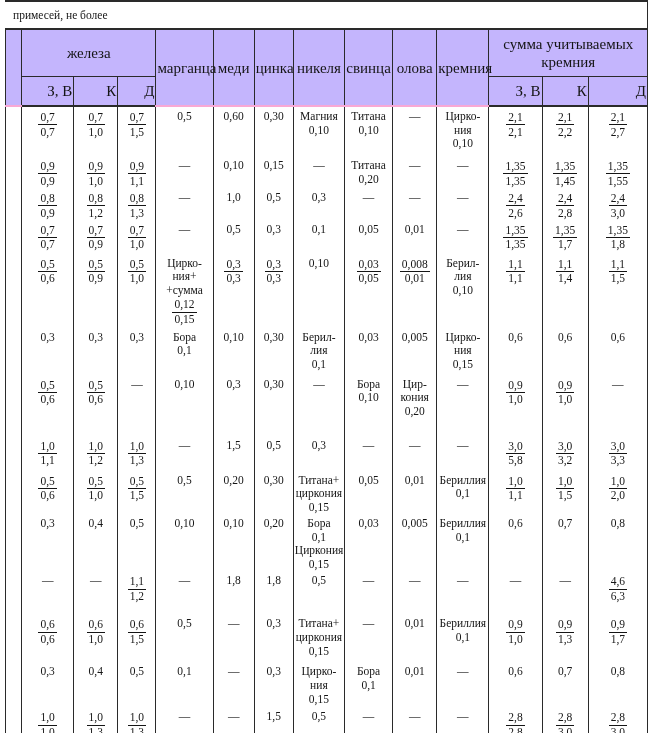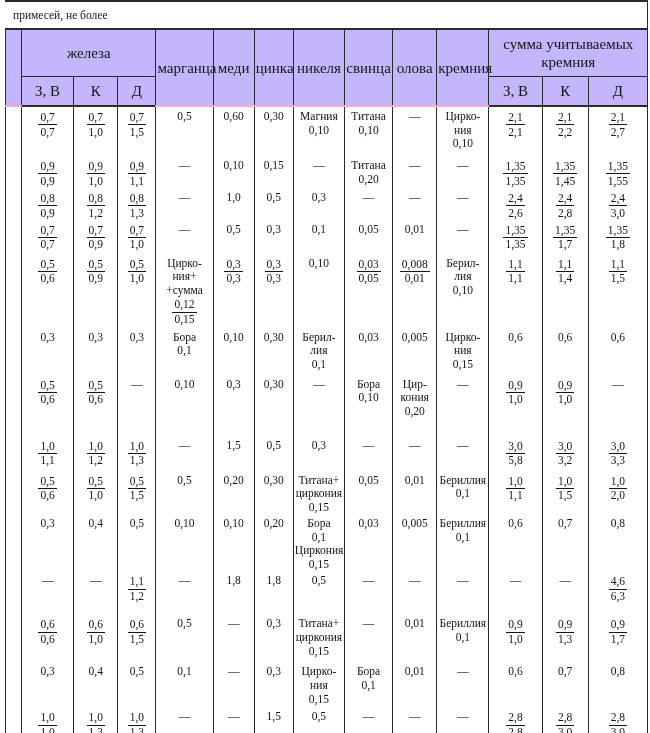--- a/index.html
+++ b/index.html
@@ -40,21 +40,21 @@
     border: 1px solid #2a2a2a;
     font-weight: normal;
     font-size: 15px;
     line-height: 1.2;
     padding: 2px 1px;
     text-align: center;
     vertical-align: middle;
     background: #c4b5fd;
   }
   thead tr.hrow1 th { border-top: 2px solid #2a2a2a; height: 42px; }
-  thead tr.hrow2 th { height: 24px; border-bottom: 2px solid #2a2a2a; }
+  thead tr.hrow2 th { height: 24px; border-bottom: 2px solid #2a2a2a; text-align: right; }
   thead th[rowspan] { border-bottom: 2px solid #f9a8d4; }
   tbody td {
     border-left: 1px solid #2a2a2a;
     border-right: 1px solid #2a2a2a;
     border-top: none;
     border-bottom: none;
     vertical-align: top;
     text-align: center;
     padding: 3px 1px 0 1px;
     line-height: 1.15;

